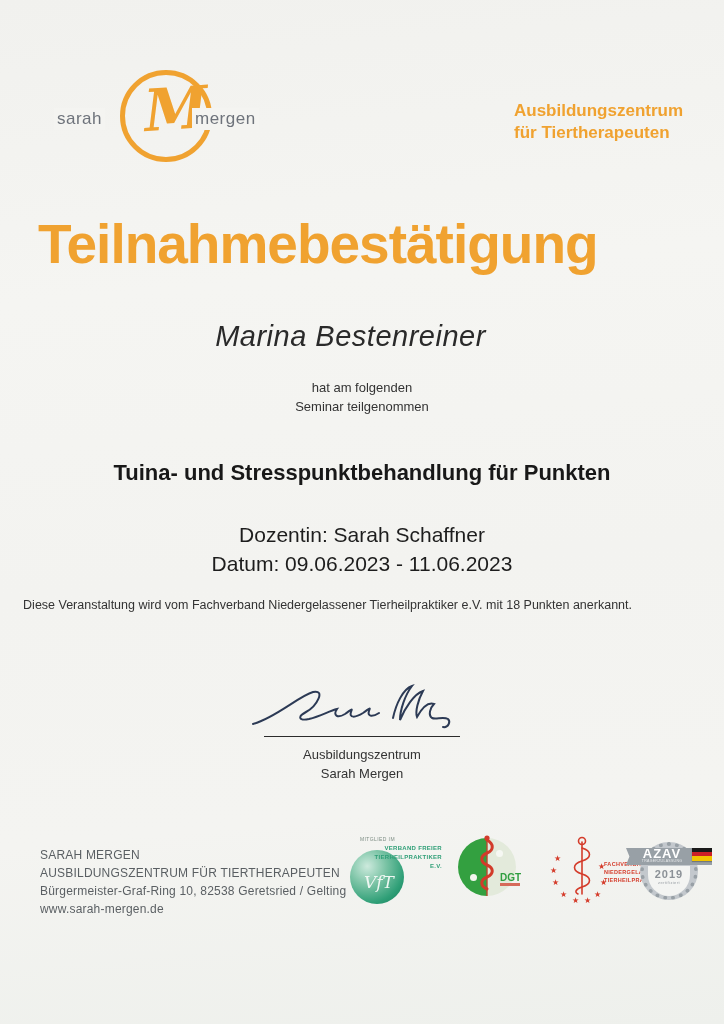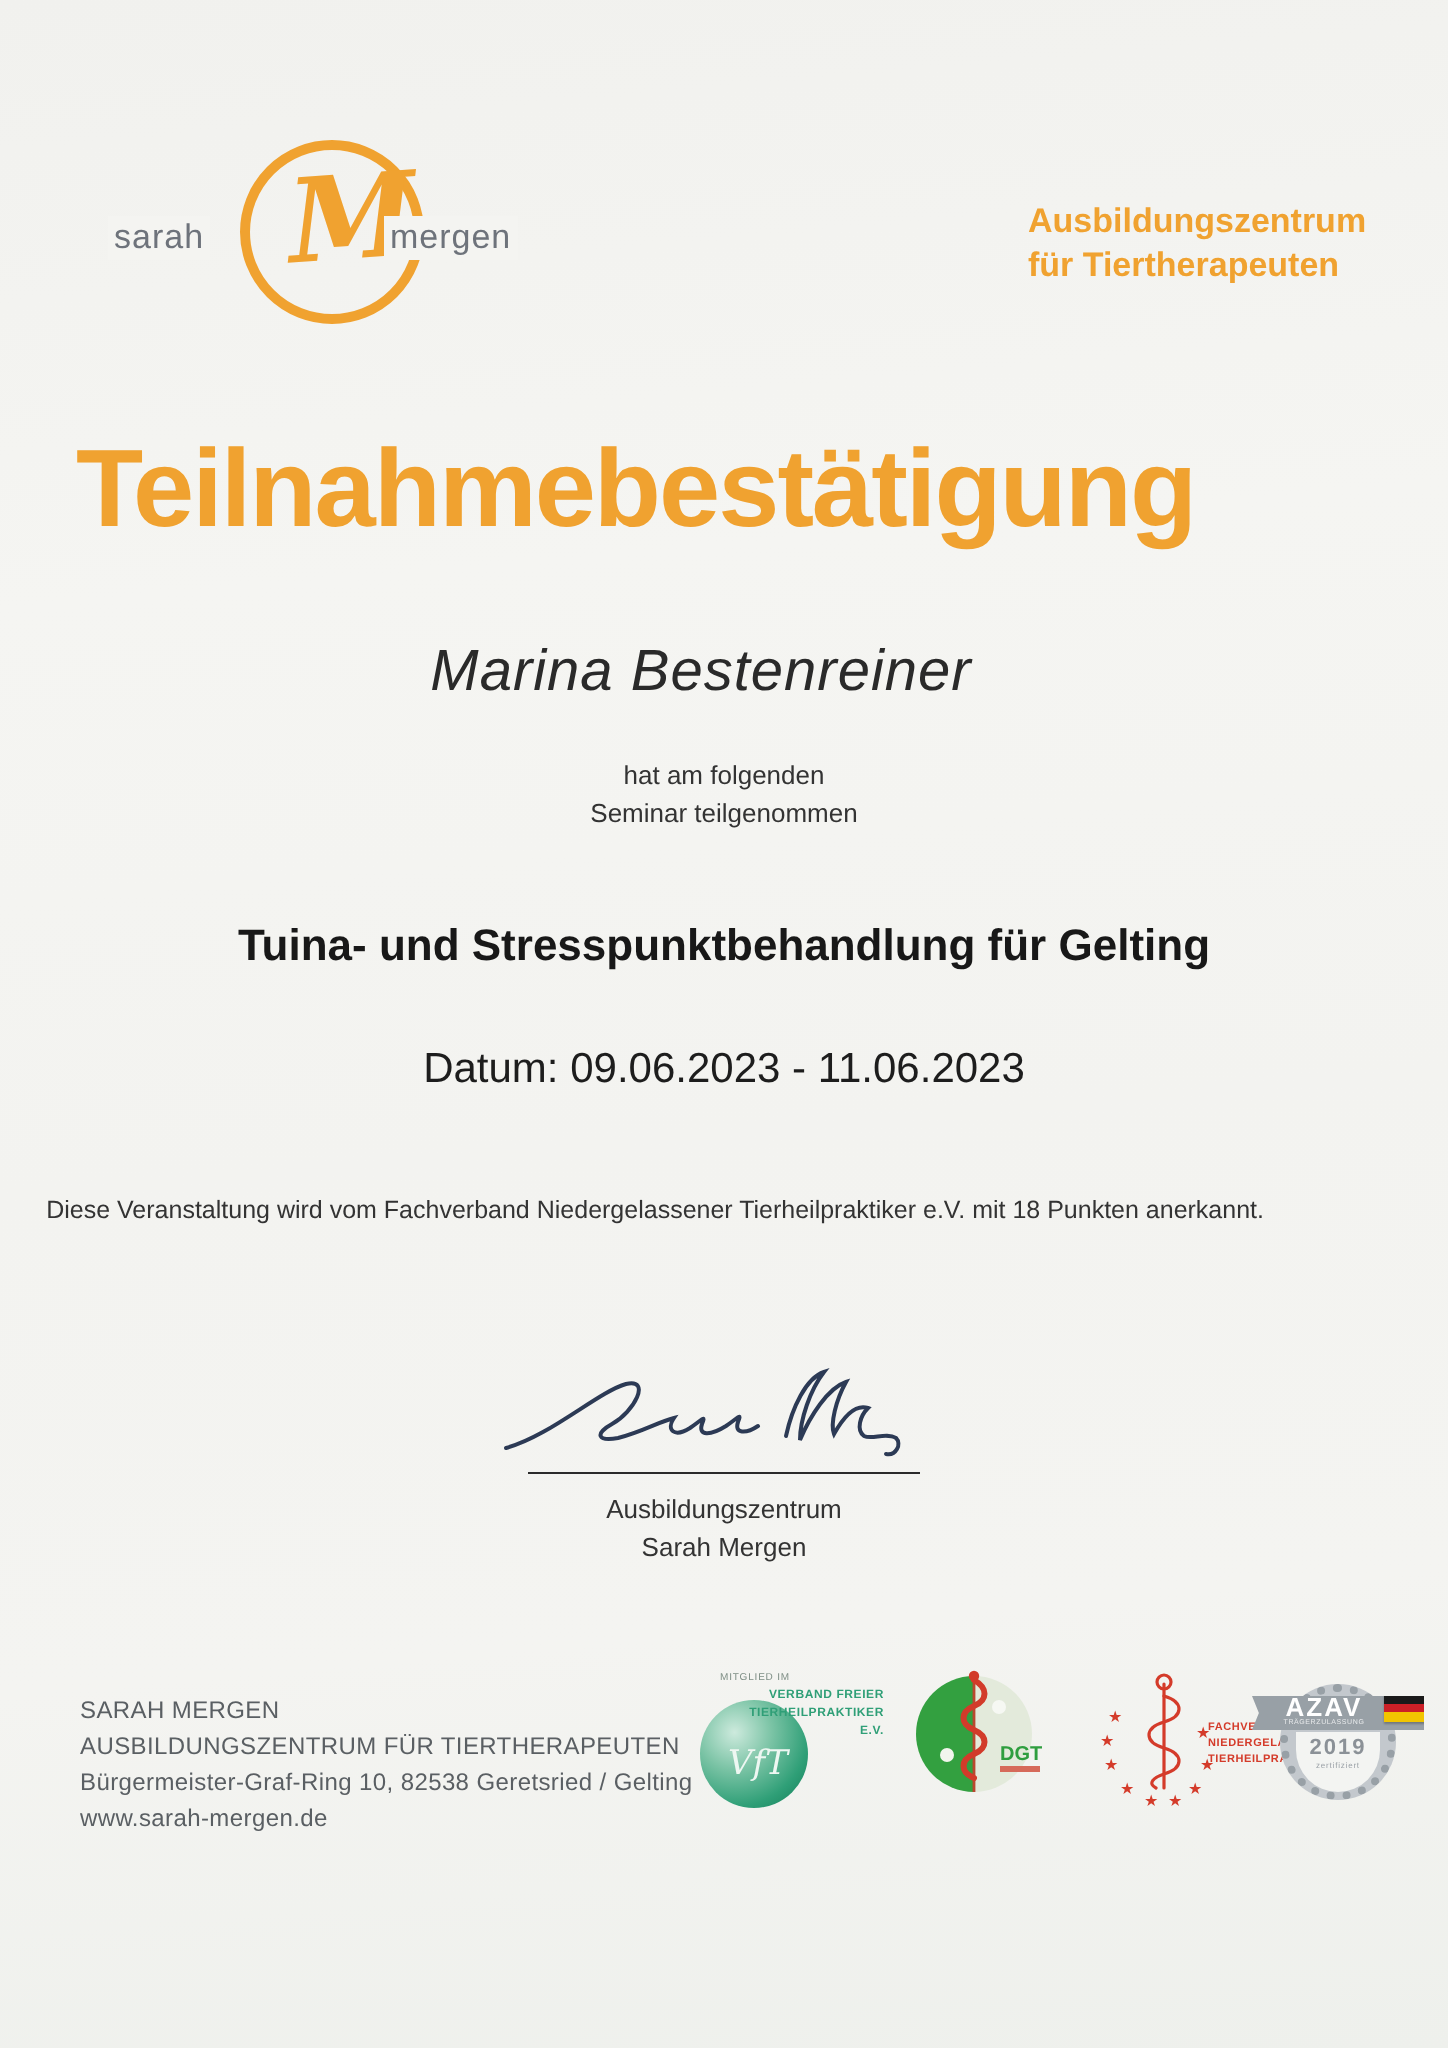--- a/index.html
+++ b/index.html
@@ -157,23 +157,24 @@
 
   <div class="main-title">Teilnahmebestätigung</div>
 
   <div class="recipient">Marina Bestenreiner</div>
 
   <div class="intro">
     <div>hat am folgenden</div>
     <div>Seminar teilgenommen</div>
   </div>
 
-  <div class="seminar-title">Tuina- und Stresspunktbehandlung für Gelting</div>
+  <div class="seminar-title">Tuina- und Stresspunktbehandlung für Punkten</div>
 
   <div class="details">
+    <div>Dozentin: Sarah Schaffner</div>
     <div>Datum: 09.06.2023 - 11.06.2023</div>
   </div>
 
   <div class="note">Diese Veranstaltung wird vom Fachverband Niedergelassener Tierheilpraktiker e.V. mit 18 Punkten anerkannt.</div>
 
   <div class="sig-block">
     <svg class="sig-svg" width="230" height="62" viewBox="0 0 230 62">
       <g fill="none" stroke="#2c3a55" stroke-width="2" stroke-linecap="round">
         <path d="M6 44 C 28 38, 52 16, 66 12 C 79 9, 70 26, 59 32 C 50 37, 52 41, 62 39 C 74 36, 82 31, 90 29 C 86 35, 90 39, 98 34 C 104 30, 106 27, 104 32 C 102 38, 108 38, 116 33 C 122 29, 124 26, 122 31 C 120 37, 126 37, 132 33"></path>
         <path d="M146 38 C 149 24, 156 9, 165 6 C 158 15, 153 30, 153 40 C 158 28, 167 14, 176 11 C 171 20, 168 32, 170 37 C 175 28, 181 22, 187 24 C 183 28, 181 35, 185 38 C 189 40, 196 36, 201 39 C 204 42, 201 48, 196 47"></path>

